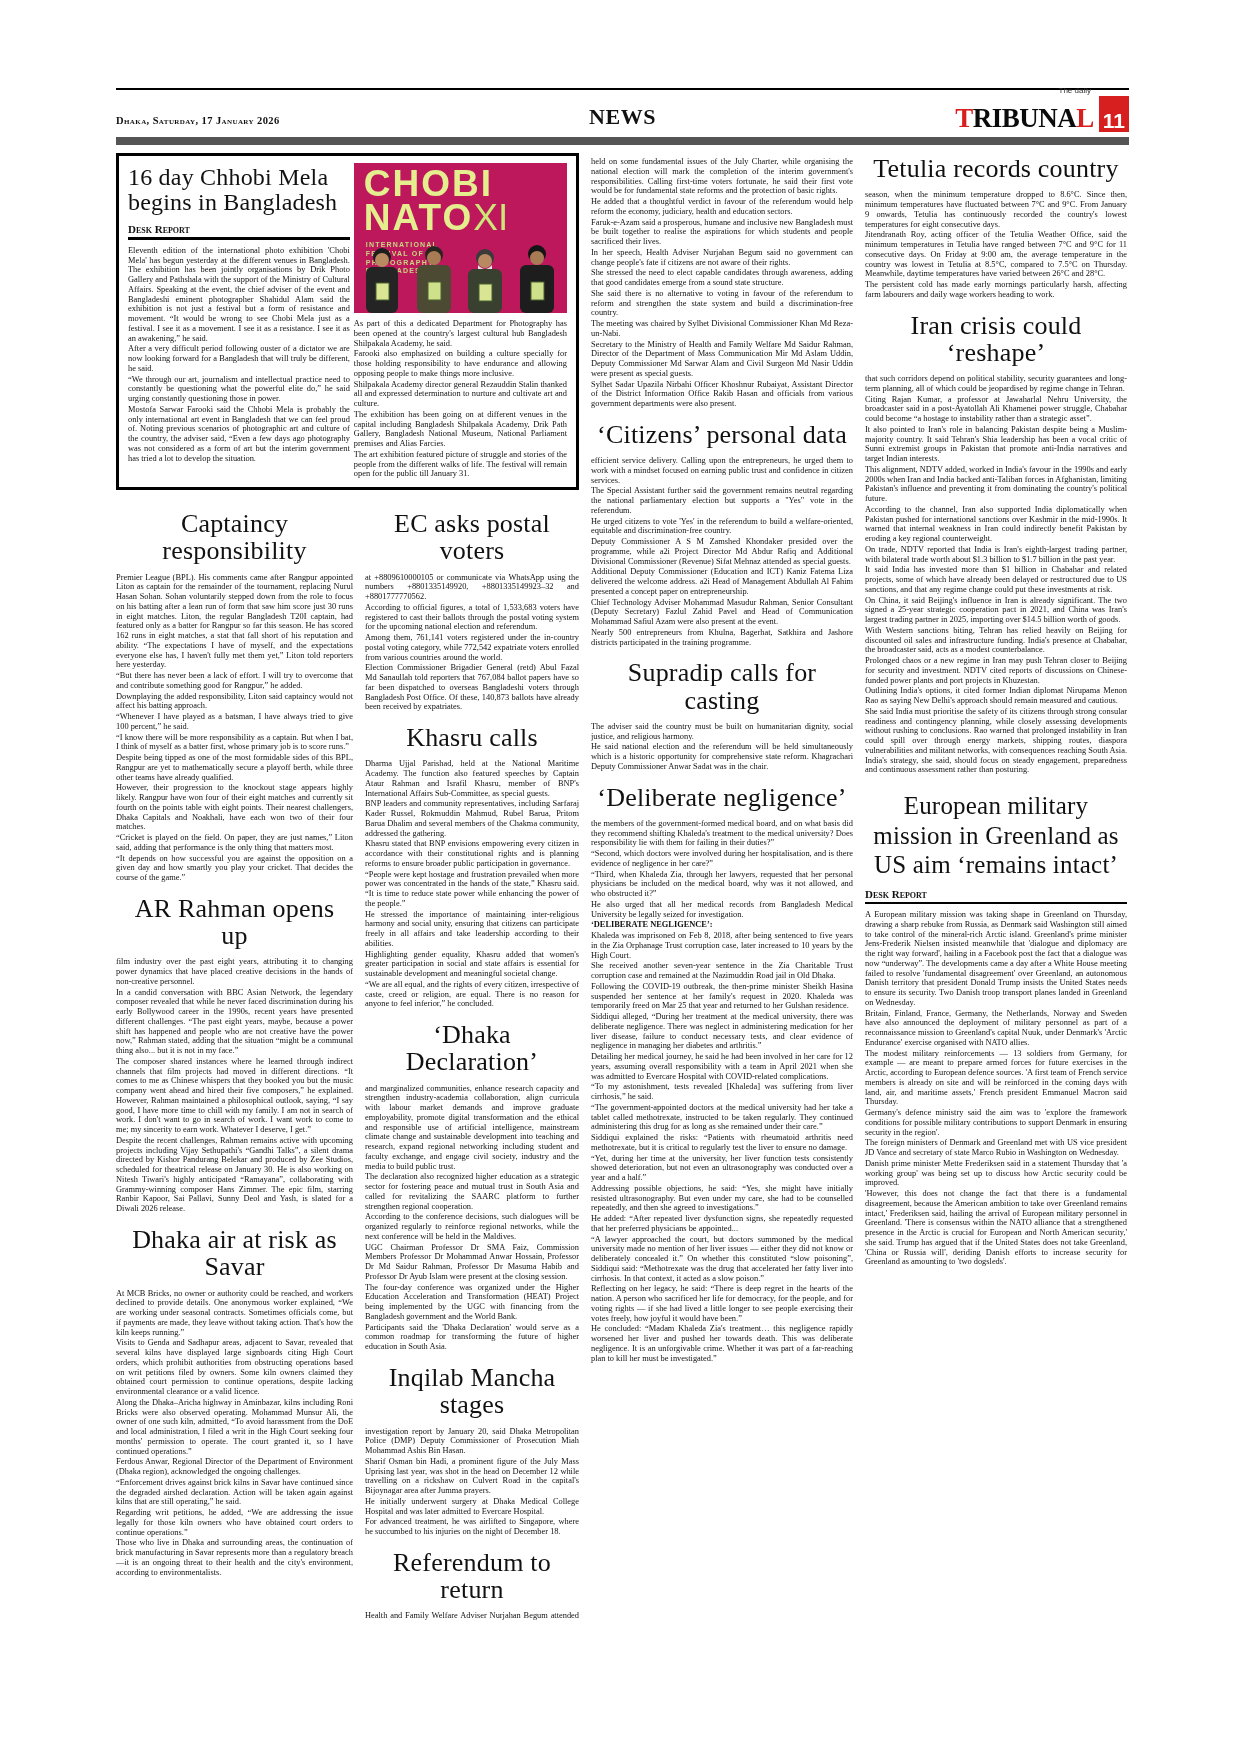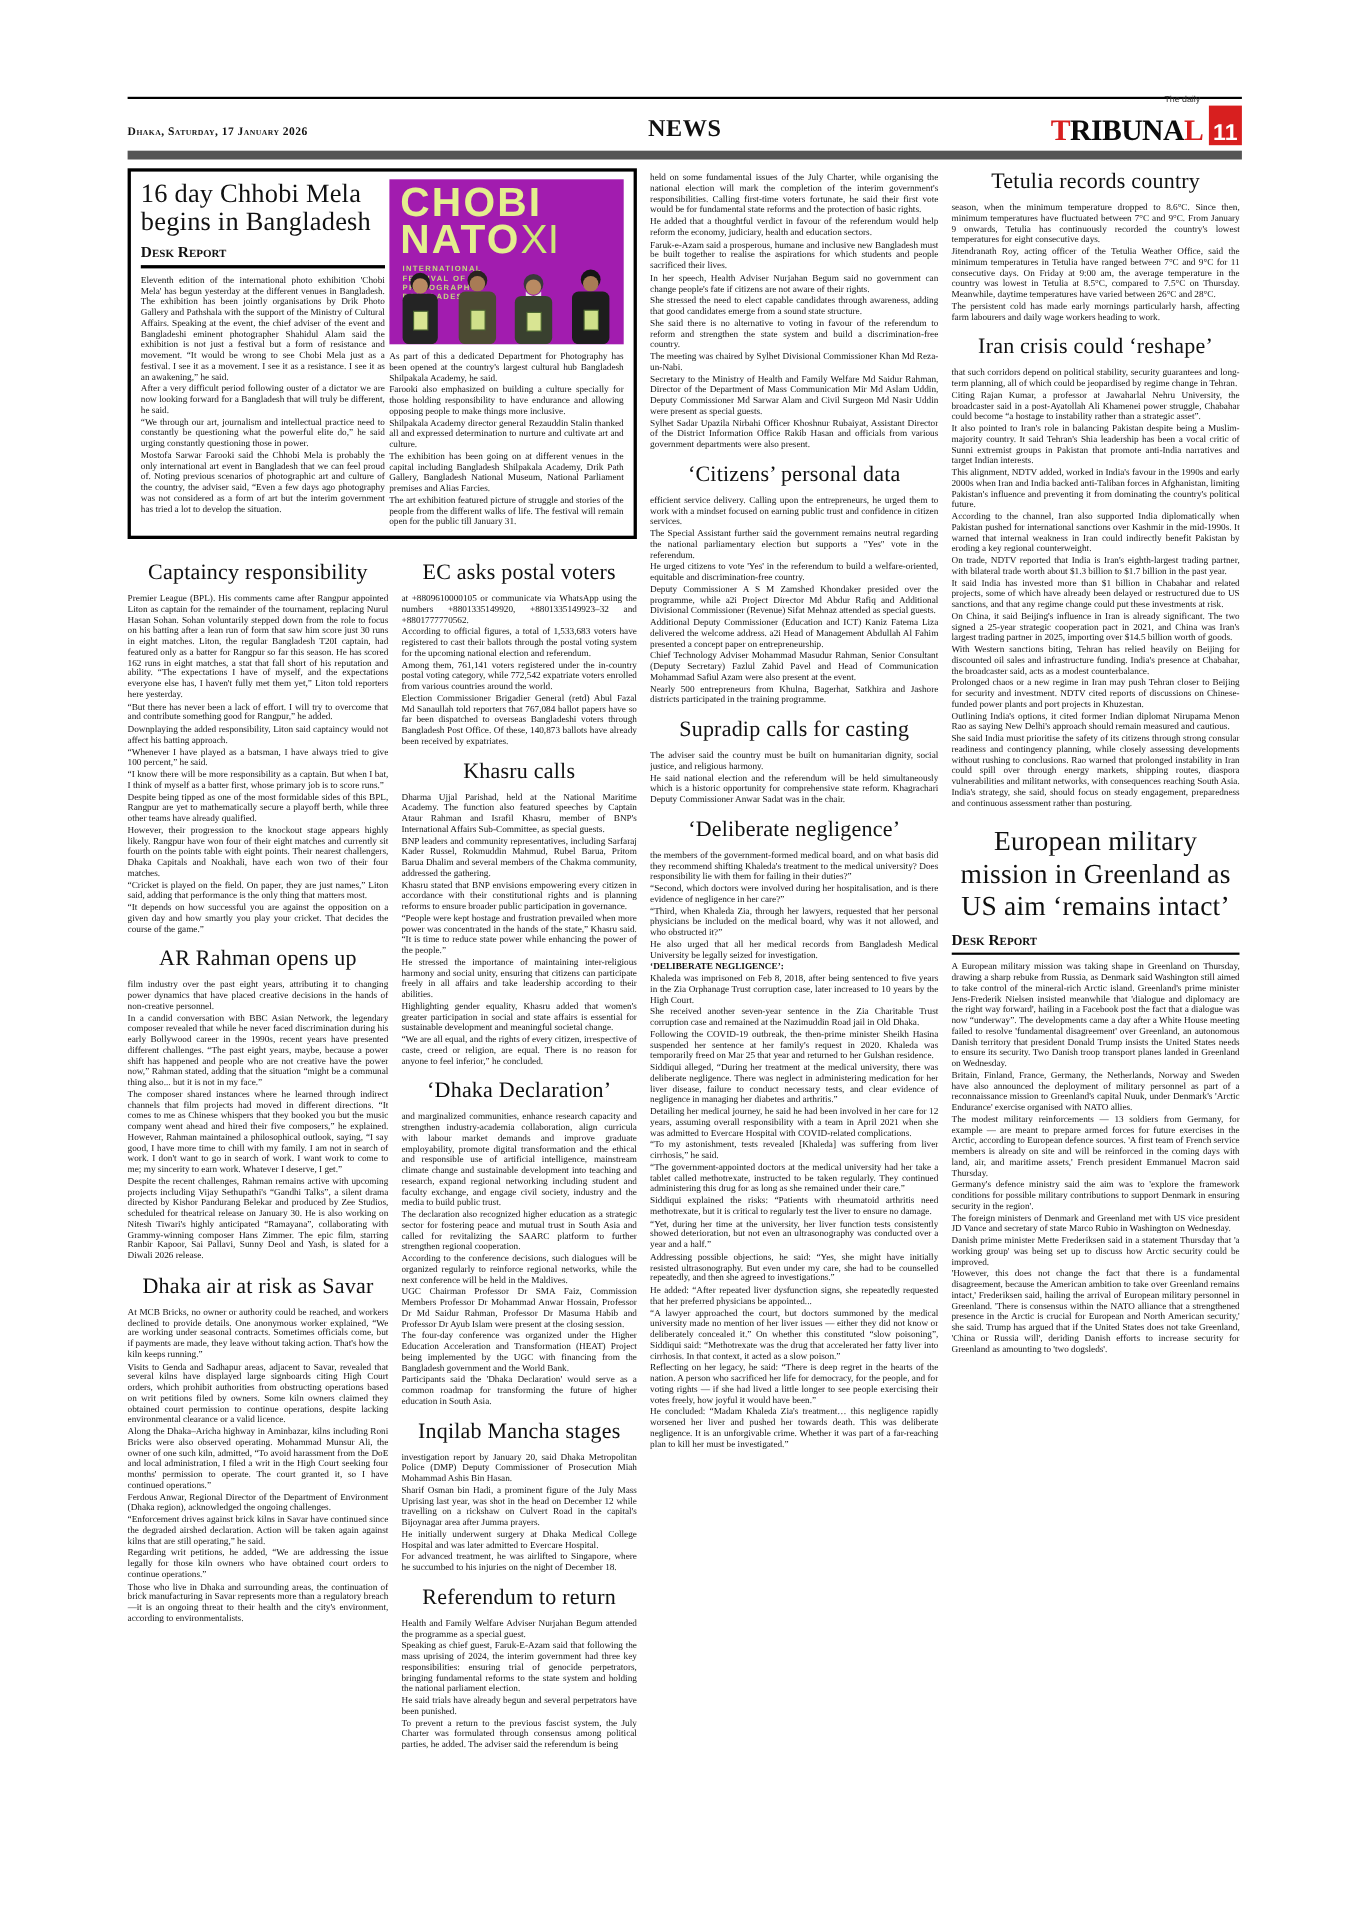--- a/index.html
+++ b/index.html
@@ -41,37 +41,37 @@
     grid-template-rows:auto 1fr;column-gap:12px;
   }
   .colbox{overflow:hidden;min-height:0;}
   .lead-box{grid-column:1/3;grid-row:1;border:3px solid #000;padding:7px 9px;margin-bottom:8px;}
   .col1-rest{grid-column:1;grid-row:2;}
   .col2-rest{grid-column:2;grid-row:2;}
   .col3{grid-column:3;grid-row:1/3;}
   .col4{grid-column:4;grid-row:1/3;}
   
   .headline{
-    font-weight:400;text-align:center;font-size:20px;line-height:1.05;
+    font-weight:400;text-align:center;font-size:26px;line-height:1.05;
     margin:12px 4px 8px;letter-spacing:.2px;
   }
   .headline.big{font-size:24px;margin-top:2px;text-align:left;margin-left:0;}
   .headline.xl{font-size:25px;line-height:1.18;margin-top:16px;}
-  .byline{font-variant:small-caps;font-weight:700;font-size:14px;margin:2px 0 1px;font-family:Liberation Serif, serif;}
+  .byline{font-variant:small-caps;font-weight:700;font-size:11px;margin:2px 0 1px;font-family:Liberation Serif, serif;}
   .byline-rule{height:2.5px;background:#000;margin:2px 0 6px;}
   .body{font-size:8.4px;line-height:1.16;text-align:justify;}
   .body .para{margin:0 0 1px 0;}
   .subhead-bold{font-weight:700;font-size:8.4px;line-height:1.16;margin:1px 0;}
   
   .lead-cols{display:flex;gap:4px;}
   .lead-left{width:51%;}
   .lead-right{width:49%;}
   
   .photo{
-    position:relative;width:100%;height:150px;background:#a21caf;
+    position:relative;width:100%;height:150px;background:#be185d;
     overflow:hidden;margin-bottom:6px;
   }
   .photo-title{
     position:absolute;top:4px;left:10px;right:6px;
     font-family:"Liberation Sans",sans-serif;font-weight:900;
     font-size:37px;line-height:.92;letter-spacing:2px;color:#e4ee8e;
   }
   .photo-title .xi{font-weight:400;color:#cde678;letter-spacing:0;}
   .photo-sub{position:absolute;top:78px;left:12px;}
   .photo-sub .para{

